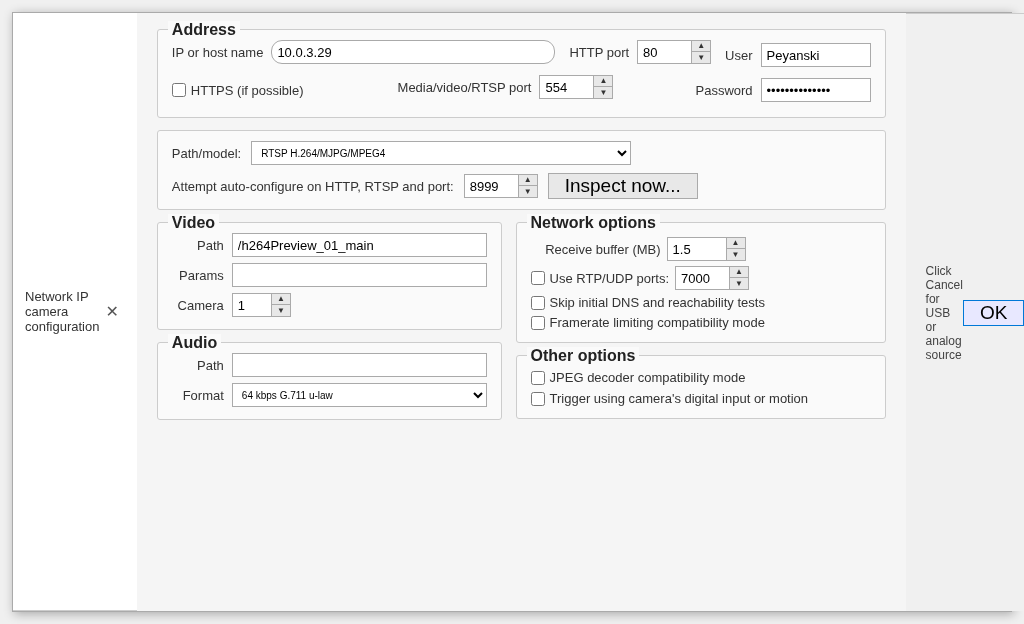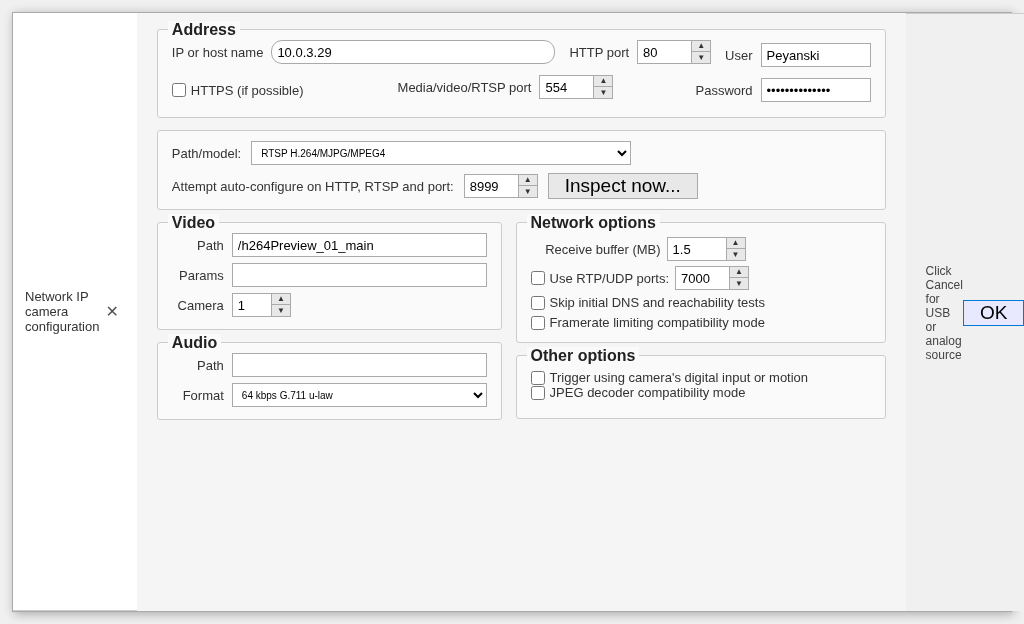--- a/index.html
+++ b/index.html
@@ -397,28 +397,28 @@
 
           <div class="checkbox-row">
             <input type="checkbox" style="">
             <label>Framerate limiting compatibility mode</label>
           </div>
         </div>
 
         <div class="section-box other-section">
           <span class="section-label">Other options</span>
 
+          <div class="checkbox-row" style="margin-bottom:6px;">
+            <input type="checkbox" style="">
+            <label>JPEG decoder compatibility mode</label>
+          </div>
+
           <div class="checkbox-row">
             <input type="checkbox" style="">
             <label>Trigger using camera's digital input or motion</label>
-          </div>
-
-          <div class="checkbox-row" style="margin-bottom:6px;">
-            <input type="checkbox" style="">
-            <label>JPEG decoder compatibility mode</label>
           </div>
         </div>
 
       </div>
     </div>
 
   </div>
 
   <div class="footer-bar">
     <span class="footer-note">Click Cancel for USB or analog source</span>

